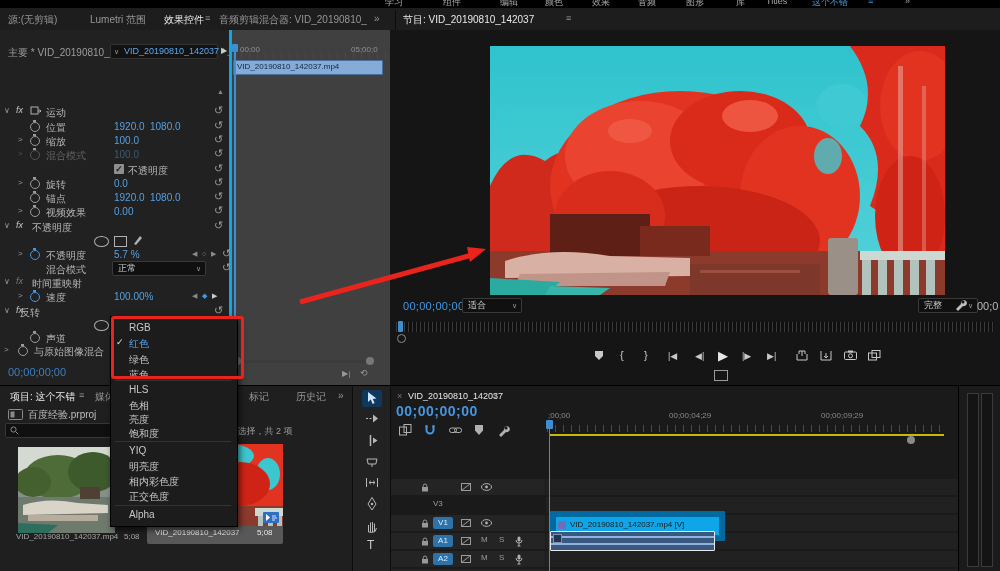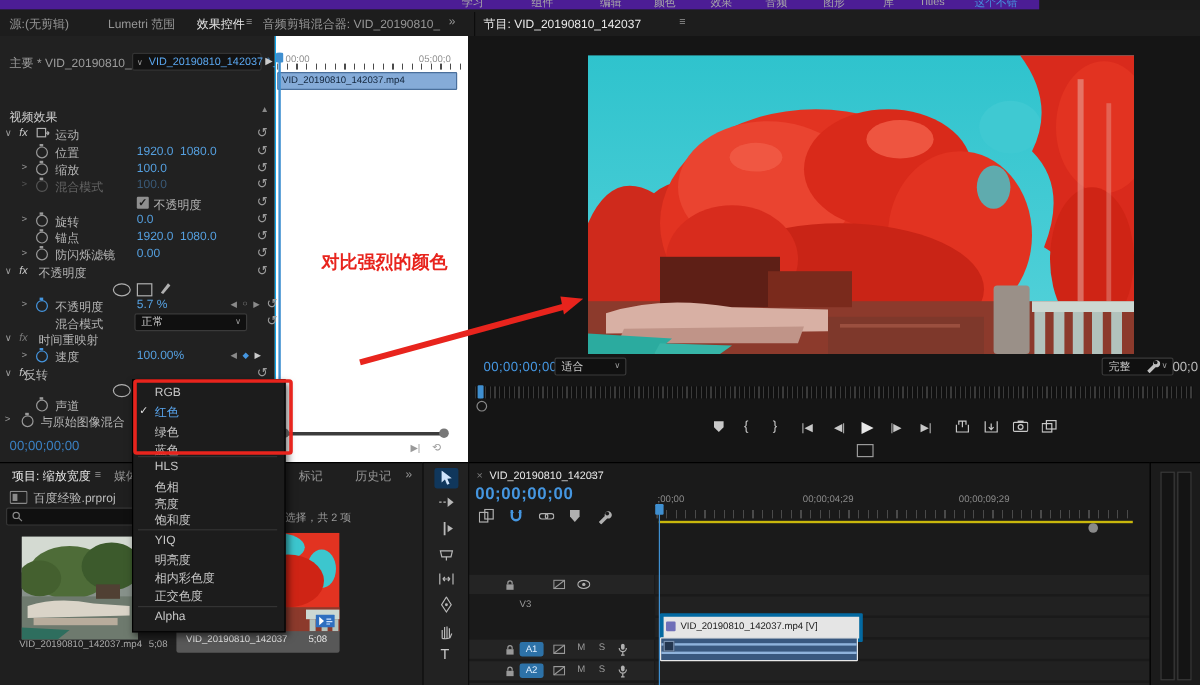--- a/index.html
+++ b/index.html
@@ -1,21 +1,21 @@
 <!DOCTYPE html>
 <html><head>
 <meta charset="utf-8">
 <style>
   html,body{margin:0;padding:0}
   body{width:1000px;height:571px;background:#1b1b1b;position:relative;overflow:hidden;
        font-family:"Liberation Sans",sans-serif;color:#bbb;-webkit-font-smoothing:antialiased}
   .p{position:absolute}
   .nw{white-space:nowrap}
   
-  #wsbar{left:0;top:0;width:866px;height:8px;background:#4c1d95;overflow:hidden}
+  #wsbar{left:0;top:0;width:1000px;height:8px;background:#000000;overflow:hidden}
   #tabbar{left:0;top:8px;width:1000px;height:22px;background:#1d1d1d;border-bottom:1px solid #0c0c0c}
   .ptab{position:absolute;top:5px;font-size:10px;color:#969696;white-space:nowrap}
   .ptab.act{color:#e8e8e8}
   #fxpanel{left:0;top:30px;width:390px;height:355px;background:#212121;border-right:1px solid #000;overflow:hidden}
   #monitor{left:390px;top:30px;width:610px;height:355px;background:#151515;overflow:hidden}
   #project{left:0;top:385px;width:352px;height:186px;background:#1f1f1f;border-top:1px solid #000;overflow:hidden}
   #tools{left:352px;top:385px;width:38px;height:186px;background:#222;border-top:1px solid #000;border-left:1px solid #0c0c0c;overflow:hidden}
   #tl{left:390px;top:385px;width:568px;height:186px;background:#1a1a1a;border-top:1px solid #000;border-left:1px solid #0c0c0c;overflow:hidden}
   #meters{left:958px;top:385px;width:42px;height:186px;background:#1b1b1b;border-top:1px solid #000;border-left:1px solid #000;overflow:hidden}
   
@@ -93,36 +93,33 @@
 
 <div id="fxpanel" class="p">
 
   <span class="p nw" style="left:8px;top:16px;font-size:10px;color:#9c9c9c">主要 * VID_20190810_1420_</span>
   <span class="p" style="left:110px;top:14px;width:106px;height:13px;background:#121212;border:1px solid #333;border-radius:2px">
     <span class="p" style="left:3px;top:3px;font-size:7px;color:#999">∨</span>
     <span class="p nw" style="left:13px;top:1px;font-size:9px;color:#5aa7f0">VID_20190810_142037 * _</span>
   </span>
   <span class="p" style="left:221px;top:16px;font-size:8px;color:#ccc">▶</span>
 
-  <div class="p" style="left:229px;top:0;width:161px;height:355px;background:#ffffff;border-left:1px solid #0ea5e9">
+  <div class="p" style="left:229px;top:0;width:161px;height:355px;background:#404040;border-left:3px solid #0ea5e9">
     <span class="p nw" style="left:8px;top:15px;font-size:8px;color:#909090">00:00</span>
     <span class="p nw" style="left:119px;top:15px;font-size:8px;color:#909090">05;00;0</span>
     <div class="p ticks" style="left:1px;top:23px;width:158px;height:5px"></div>
     <div class="p" style="left:1px;top:30px;width:148px;height:13px;background:#85abd8;border:1px solid #4a6f9c;border-radius:1px">
       <span class="p nw" style="left:3px;top:1px;font-size:8px;color:#122richtig name"></span>
       <span class="p nw" style="left:3px;top:1px;font-size:8px;color:#12253c">VID_20190810_142037.mp4</span>
     </div>
     <div class="p" style="left:2px;top:14px;width:2px;height:320px;background:#3f8fd0"></div>
     <div class="p" style="left:0;top:14px;width:6px;height:8px;background:#3f8fd0;border-radius:1px"></div>
   </div>
   <span class="p" style="left:217px;top:58px;font-size:7px;color:#888">▲</span>
 
-  <div class="frow" style="top:59px">
-    <span class="lab" style="left:8px;color:#cfcfcf">视频效果</span>
-  </div>
 
   <div class="frow" style="top:74px">
     <span class="tw" style="left:4px">∨</span>
     <span class="fxi" style="left:16px">fx</span>
     <svg class="p" style="left:30px;top:2px" width="12" height="10" viewBox="0 0 12 10">
         <rect x="1" y="1" width="7" height="7" fill="none" stroke="#b0b0b0"></rect>
         <path d="M8 5 L11 5 M11 5 L9.5 3.5 M11 5 L9.5 6.5" stroke="#b0b0b0" fill="none"></path>
       </svg>
     <span class="lab" style="left:46px">运动</span>
     <span class="rst">↺</span>
@@ -170,21 +167,21 @@
     <span class="sw" style="left:30px"></span>
     <span class="lab" style="left:46px">锚点</span>
     <span class="val" style="left:114px">1920.0</span>
     <span class="val" style="left:150px">1080.0</span>
     <span class="rst">↺</span>
   </div>
 
   <div class="frow" style="top:174px">
     <span class="tw" style="left:18px">&gt;</span>
     <span class="sw" style="left:30px"></span>
-    <span class="lab" style="left:46px">防闪烁滤镜</span>
+    <span class="lab" style="left:46px">视频效果</span>
     <span class="val" style="left:114px">0.00</span>
     <span class="rst">↺</span>
   </div>
 
   <div class="frow" style="top:189px">
     <span class="tw" style="left:4px">∨</span>
     <span class="fxi" style="left:16px">fx</span>
     <span class="lab" style="left:32px">不透明度</span>
     <span class="rst">↺</span>
   </div>
@@ -369,21 +366,21 @@
       <circle cx="6.5" cy="5.8" r="2" fill="none" stroke="#c8c8c8"></circle>
     </svg>
   <svg class="p" style="left:478px;top:320px" width="13" height="11" viewBox="0 0 13 11">
       <rect x="0.5" y="3" width="8" height="7" fill="none" stroke="#c8c8c8"></rect>
       <rect x="4" y="0.5" width="8" height="7" fill="none" stroke="#c8c8c8"></rect>
     </svg>
   <div class="p" style="left:324px;top:340px;width:12px;height:9px;border:1px solid #9a9a9a"></div>
 </div>
 
 <div id="project" class="p">
-  <span class="ptab act" style="left:10px;top:4px">项目: 缩放宽度</span>
+  <span class="ptab act" style="left:10px;top:4px">项目: 这个不错</span>
   <span class="ptab" style="left:79px;top:4px;font-size:9px">≡</span>
   <span class="ptab" style="left:95px;top:4px">媒体浏</span>
   <span class="ptab" style="left:210px;top:4px">信息</span>
   <span class="ptab" style="left:249px;top:4px">标记</span>
   <span class="ptab" style="left:296px;top:4px">历史记</span>
   <span class="ptab" style="left:338px;top:4px">»</span>
 
   <svg class="p" style="left:8px;top:23px" width="15" height="11" viewBox="0 0 15 11">
       <rect x="0.5" y="0.5" width="14" height="10" rx="1" fill="none" stroke="#8a8a8a"></rect>
       <rect x="2.5" y="2.5" width="4" height="6" fill="#8a8a8a"></rect>
@@ -487,21 +484,21 @@
   <svg class="p" style="left:83px;top:38px" width="10" height="12" viewBox="0 0 10 12">
       <path d="M1 1 H9 V6.5 L5 11 L1 6.5 Z" fill="#b0b0b0"></path>
     </svg>
   <svg class="p" style="left:106px;top:38px" width="13" height="13" viewBox="0 0 13 13">
       <path d="M2 11 L7 6 A3 3 0 1 1 9 8 L4 13 Z" fill="#b0b0b0"></path>
       <circle cx="9" cy="4" r="1.6" fill="#1a1a1a"></circle>
     </svg>
 
   <span class="p nw" style="left:157px;top:25px;font-size:8px;color:#8a8a8a">;00;00</span>
   <span class="p nw" style="left:278px;top:25px;font-size:8px;color:#8a8a8a">00;00;04;29</span>
-  <span class="p nw" style="left:408px;top:25px;font-size:8px;color:#8a8a8a">00;00;09;29</span>
+  <span class="p nw" style="left:430px;top:25px;font-size:8px;color:#8a8a8a">00;00;09;29</span>
   <div class="p ticks" style="left:156px;top:39px;width:399px;height:7px"></div>
   <div class="p" style="left:158px;top:48px;width:395px;height:2px;background:#c9b70c"></div>
   <div class="p" style="left:516px;top:50px;width:8px;height:8px;border-radius:50%;background:#8a8a8a"></div>
 
   <div class="trkhead" style="top:93px">
     <svg class="p" style="left:30px;top:4px" width="8" height="9" viewBox="0 0 8 9">
         <rect x="1" y="4" width="6" height="4.5" fill="#999"></rect>
         <path d="M2.2 4 V2.8 A1.8 1.8 0 0 1 5.8 2.8 V4" stroke="#999" fill="none"></path>
       </svg>
     <span class="glbl" style="left:42px">V3</span>
@@ -511,20 +508,35 @@
       </svg>
     <svg class="p" style="left:90px;top:4px" width="11" height="8" viewBox="0 0 11 8">
         <ellipse cx="5.5" cy="4" rx="5" ry="3.4" fill="none" stroke="#b0b0b0"></ellipse>
         <circle cx="5.5" cy="4" r="1.4" fill="#b0b0b0"></circle>
       </svg>
   </div>
   <div class="trkrow" style="top:93px"></div>
 
   <div class="trkrow" style="top:111px"></div>
 
+  <div class="trkhead" style="top:129px">
+    <svg class="p" style="left:30px;top:4px" width="8" height="9" viewBox="0 0 8 9">
+        <rect x="1" y="4" width="6" height="4.5" fill="#999"></rect>
+        <path d="M2.2 4 V2.8 A1.8 1.8 0 0 1 5.8 2.8 V4" stroke="#999" fill="none"></path>
+      </svg>
+    <span class="tlbl" style="left:42px">V1</span>
+    <svg class="p" style="left:70px;top:4px" width="10" height="8" viewBox="0 0 10 8">
+        <rect x="0.5" y="0.5" width="9" height="7" fill="none" stroke="#999"></rect>
+        <path d="M0.5 7.5 L9.5 0.5" stroke="#999"></path>
+      </svg>
+    <svg class="p" style="left:90px;top:4px" width="11" height="8" viewBox="0 0 11 8">
+        <ellipse cx="5.5" cy="4" rx="5" ry="3.4" fill="none" stroke="#b0b0b0"></ellipse>
+        <circle cx="5.5" cy="4" r="1.4" fill="#b0b0b0"></circle>
+      </svg>
+  </div>
   <div class="trkrow" style="top:129px"></div>
 
   <div class="trkhead" style="top:147px">
     <svg class="p" style="left:30px;top:4px" width="8" height="9" viewBox="0 0 8 9">
         <rect x="1" y="4" width="6" height="4.5" fill="#999"></rect>
         <path d="M2.2 4 V2.8 A1.8 1.8 0 0 1 5.8 2.8 V4" stroke="#999" fill="none"></path>
       </svg>
     <span class="tlbl" style="left:42px">A1</span>
     <svg class="p" style="left:70px;top:4px" width="10" height="8" viewBox="0 0 10 8">
         <rect x="0.5" y="0.5" width="9" height="7" fill="none" stroke="#999"></rect>
@@ -557,21 +569,21 @@
       </svg>
   </div>
   <div class="trkrow" style="top:165px"></div>
 
   <div class="trkhead" style="top:183px">
     
     
   </div>
   <div class="trkrow" style="top:183px"></div>
 
-  <div class="p" style="left:159px;top:125px;width:163px;height:18px;background:#e5e5e5;border:3px solid #0369a1;border-radius:1px;overflow:hidden">
+  <div class="p" style="left:159px;top:125px;width:163px;height:18px;background:#0ea5e9;border:6px solid #0369a1;border-radius:1px;overflow:hidden">
     <span class="p" style="left:2px;top:4px;width:8px;height:8px;background:#6f6fb8;border-radius:1px"></span>
     <span class="p nw" style="left:14px;top:3px;font-size:8px;color:#1c1c1c">VID_20190810_142037.mp4 [V]</span>
   </div>
   <div class="p" style="left:159px;top:145px;width:163px;height:18px;background:#39587f;border:1px solid #e8e8e8;border-radius:1px;overflow:hidden">
     <div class="p" style="left:0;top:4px;width:163px;height:2px;background:#8fb3dc"></div>
     <div class="p" style="left:0;top:11px;width:163px;height:2px;background:#8fb3dc"></div>
     <span class="p" style="left:2px;top:2px;width:7px;height:7px;background:#24364f;border:1px solid #7a92b0"></span>
   </div>
 
   <div class="p" style="left:155px;top:34px;width:7px;height:9px;background:#3f8fd0;border-radius:1px"></div>
@@ -598,18 +610,17 @@
   <span class="mi" style="top:128px">YIQ</span>
   <span class="mi" style="top:143px">明亮度</span>
   <span class="mi" style="top:158px">相内彩色度</span>
   <span class="mi" style="top:173px">正交色度</span>
   <div class="msep" style="top:188px"></div>
   <span class="mi" style="top:192px">Alpha</span>
 </div>
 
 <div id="redbox" class="p"></div>
 <div id="anntext" class="p nw">
-  <div>对比强烈的颜色</div>
 </div>
 <svg class="p" style="left:240px;top:235px;z-index:70" width="260" height="80" viewBox="0 0 260 80">
   <line x1="60" y1="67" x2="232" y2="20" stroke="#e8241d" stroke-width="5"></line>
   <polygon points="246,14 230,27 227,12" fill="#e8241d"></polygon>
 </svg>
 
 </body></html>

